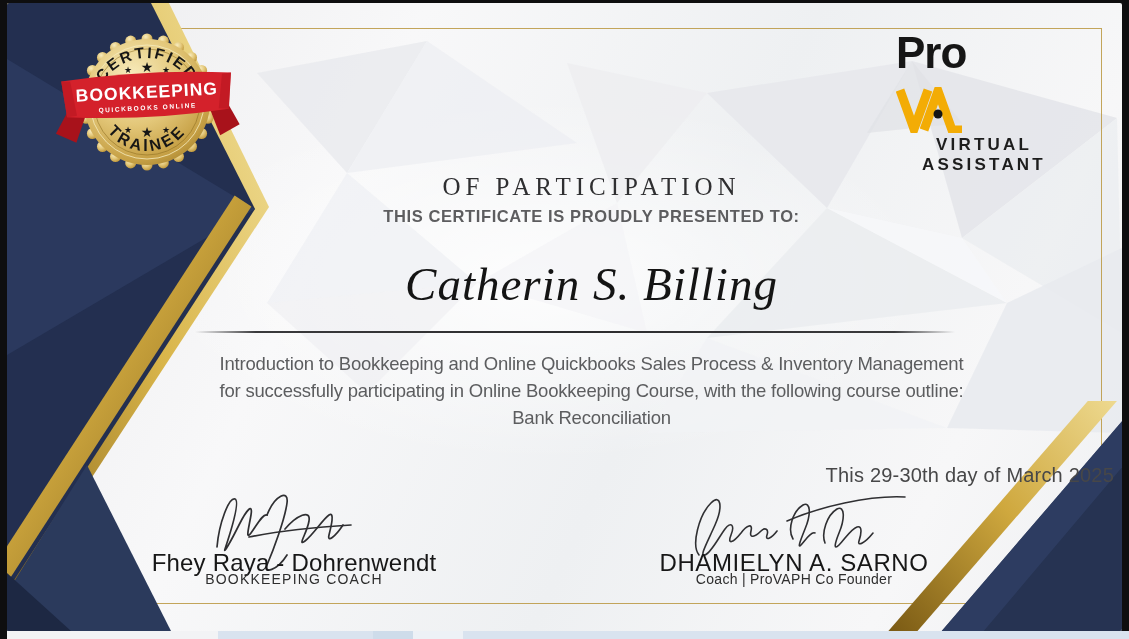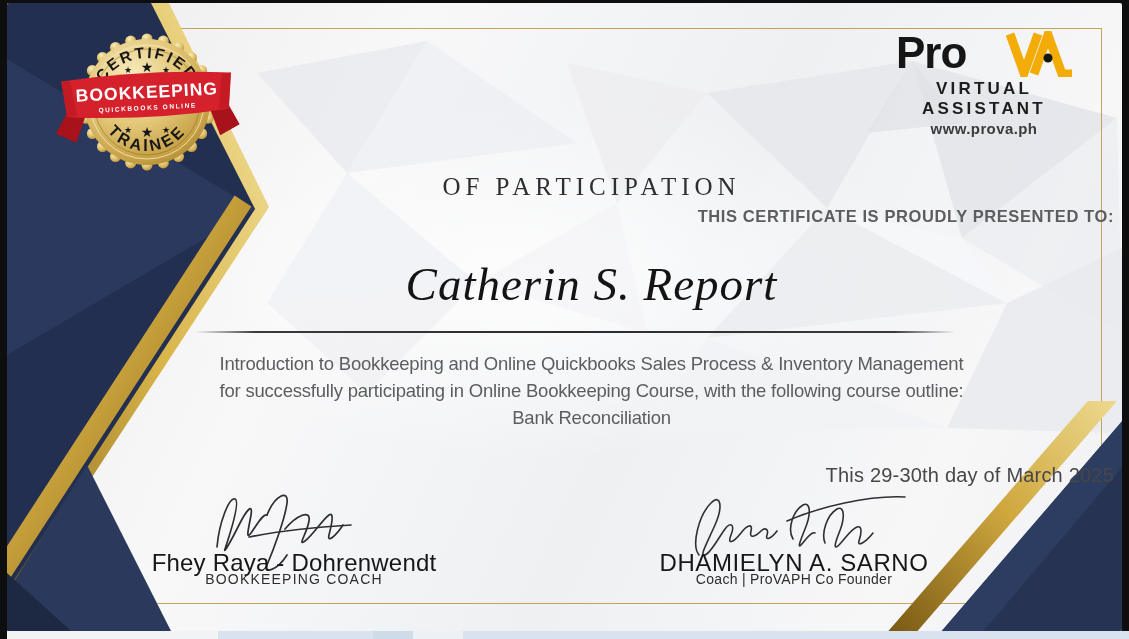--- a/index.html
+++ b/index.html
@@ -10,28 +10,28 @@
       radial-gradient(ellipse 560px 260px at 48% 44%, rgba(255,255,255,.85) 0%, rgba(255,255,255,0) 70%),
       linear-gradient(115deg,#ececee 0%,#f8f8f9 30%,#eef0f2 58%,#f7f7f8 82%,#eff0f2 100%);}
   svg{display:block;}
   .bg-poly{position:absolute;left:0;top:0;width:100%;height:100%;z-index:0;}
   .frame{position:absolute;left:15px;top:25px;right:20px;bottom:27px;border:1.5px solid rgba(186,150,62,.85);z-index:1;}
   .deco{position:absolute;z-index:2;}
   .deco-left{left:0;top:0;}
   .deco-right{right:0;bottom:0;}
   .badge{position:absolute;left:45px;top:14px;z-index:3;}
   .logo{position:absolute;top:28px;right:50px;width:176px;text-align:center;z-index:3;}
-  .logo-row{display:flex;align-items:flex-start;justify-content:space-between;gap:20px;}
+  .logo-row{display:flex;align-items:flex-start;justify-content:center;gap:12px;flex-direction:column;}
   .logo-pro{font-size:44px;font-weight:800;color:#161616;letter-spacing:-1px;line-height:1;font-family:"Liberation Sans",sans-serif;}
   .logo-tag{margin-top:2px;font-size:17px;font-weight:700;color:#1d1d1d;letter-spacing:3.2px;}
   .logo-web{margin-top:1px;font-size:15px;font-weight:700;color:#3c3c3c;letter-spacing:.4px;}
   .centered{position:absolute;left:62px;right:8px;text-align:center;z-index:3;}
   .title-main{top:86px;font-family:"Liberation Serif",serif;font-size:53px;letter-spacing:7px;color:#1b1b1d;font-weight:500;}
   .title-sub{top:170px;font-family:"Liberation Serif",serif;font-size:25px;letter-spacing:5px;color:#2f2f31;}
-  .presented{top:204px;font-size:16.5px;font-weight:700;color:#5d5d5f;letter-spacing:.6px;text-align:right;}
+  .presented{top:204px;font-size:16.5px;font-weight:700;color:#5d5d5f;letter-spacing:.6px;}
   .name{top:254px;font-family:"Liberation Serif",serif;font-style:italic;font-size:47px;color:#141414;letter-spacing:1px;}
   .name-line{position:absolute;top:328px;left:188px;width:760px;height:2px;z-index:3;
     background:linear-gradient(90deg,rgba(60,60,60,0),#3a3a3c 8%,#2c2c2e 50%,#3a3a3c 92%,rgba(60,60,60,0));}
   .body-text{top:347px;font-size:18.5px;line-height:27px;color:#5c5d5f;letter-spacing:-.2px;}
   .date-line{top:461px;font-size:20px;color:#474748;font-weight:500;letter-spacing:.2px;text-align:right;}
   .sig{position:absolute;top:482px;width:310px;text-align:center;z-index:3;}
   .sig-left{left:132px;}
   .sig-right{left:632px;}
   .scribble{position:absolute;top:0;left:50%;transform:translateX(-50%);}
   .sig-name{position:absolute;top:64px;left:0;right:0;font-size:24px;font-weight:400;color:#171717;letter-spacing:.2px;}
@@ -178,27 +178,26 @@
         <span class="logo-pro">Pro</span>
         <svg width="66" height="46" viewBox="0 0 66 46" aria-label="VA">
           <g fill="none" stroke="#f3ac05" stroke-width="9" stroke-miterlimit="4">
             <path d="M4,3 L18,42 L32,3"></path>
             <path d="M28,43 L42,4 L56,43 L66,43"></path>
           </g>
           <circle cx="42" cy="27" r="4.5" fill="#161616"></circle>
         </svg>
       </div>
       <div class="logo-tag">VIRTUAL ASSISTANT</div>
-      <div class="logo-web">www.prova.ph</div>
     </div>
 
     <div class="centered title-sub">OF PARTICIPATION</div>
     <div class="centered presented">THIS CERTIFICATE IS PROUDLY PRESENTED TO:</div>
 
-    <div class="centered name">Catherin S. Report</div>
+    <div class="centered name">Catherin S. Billing</div>
     <div class="name-line"></div>
 
     <div class="centered body-text">
       <div>Introduction to Bookkeeping and Online Quickbooks Sales Process &amp; Inventory Management</div>
       <div>for successfully participating in Online Bookkeeping Course, with the following course outline:</div>
       <div>Bank Reconciliation</div>
     </div>
 
     <div class="centered date-line">This 29-30th day of March 2025</div>
 

